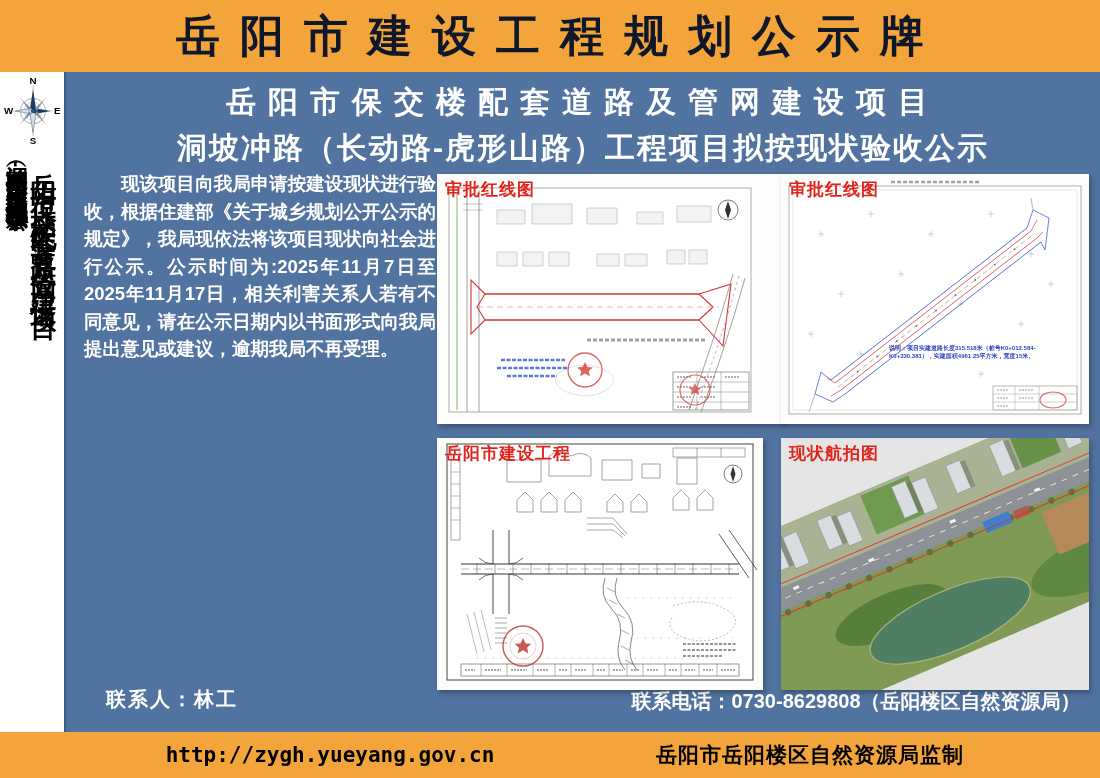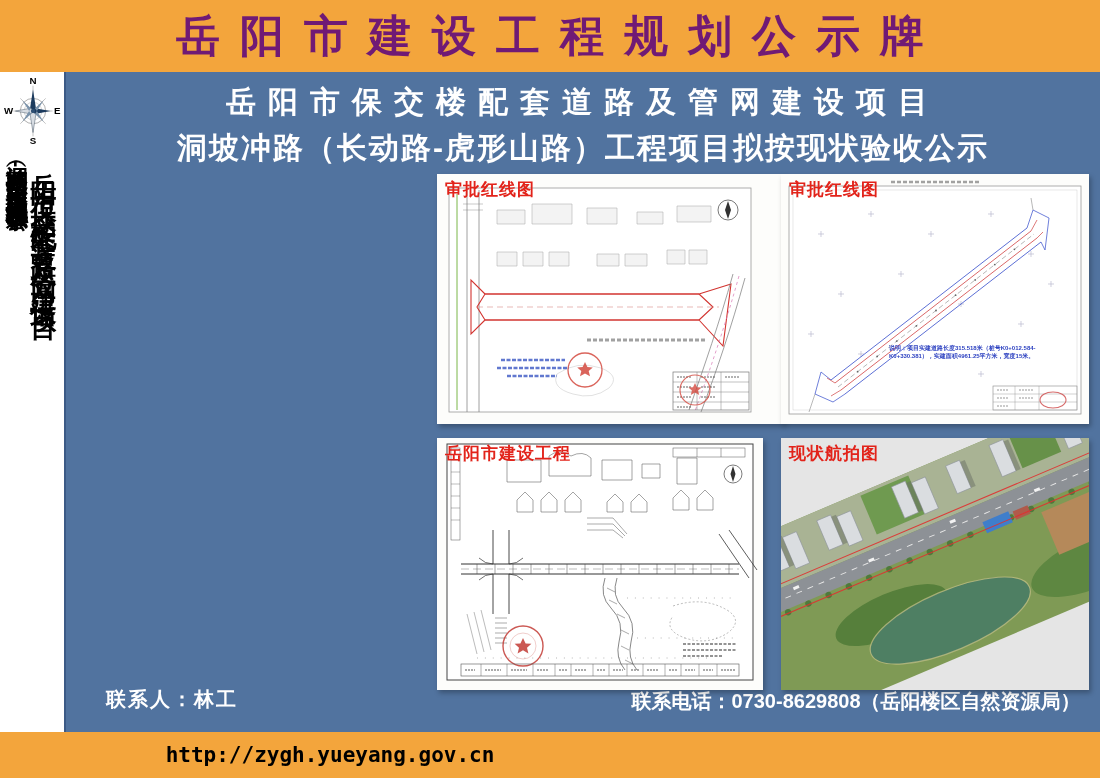--- a/index.html
+++ b/index.html
@@ -8,21 +8,21 @@
     background:#f3a53c;
     font-family:"Liberation Sans", sans-serif;
     -webkit-font-smoothing:antialiased;
   }
   
   .banner{
     position:absolute;left:0;top:0;width:1100px;height:72px;
     background:#f3a53c;display:flex;align-items:center;justify-content:center;
   }
   .banner h1{
-    margin:0;color:#701a75;font-size:44px;font-weight:bold;
+    margin:0;color:#0f172a;font-size:44px;font-weight:bold;
     letter-spacing:20px;white-space:nowrap;text-indent:20px;
   }
   
   .sidebar{
     position:absolute;left:0;top:72px;width:66px;height:660px;
     background:#ffffff;border-right:2px solid #3c5a86;box-sizing:border-box;
   }
   .compass{position:absolute;left:3px;top:2px;width:60px;height:78px;}
   .v-col{
     position:absolute;writing-mode:vertical-rl;color:#000;font-weight:bold;
@@ -99,20 +99,21 @@
   </svg>
   <div class="v-col big">岳阳市保交楼配套道路及管网建设项目</div>
   <div class="v-col small">洞坡冲路（长动路-虎形山路）工程项目拟按现状验收公示</div>
 </div>
 
 <div class="main">
   <div class="m-title1">岳阳市保交楼配套道路及管网建设项目</div>
   <div class="m-title2">洞坡冲路（长动路-虎形山路）工程项目拟按现状验收公示</div>
 
   <div class="body-text">
+    <p>现该项目向我局申请按建设现状进行验收，根据住建部《关于城乡规划公开公示的规定》，我局现依法将该项目现状向社会进行公示。公示时间为:2025年11月7日至2025年11月17日，相关利害关系人若有不同意见，请在公示日期内以书面形式向我局提出意见或建议，逾期我局不再受理。</p>
   </div>
 
   <div class="contact-person">联系人：林工</div>
   <div class="contact-phone">联系电话：0730-8629808（岳阳楼区自然资源局）</div>
 
   <div class="panel" id="panel1">
     <span class="panel-label">审批红线图</span>
     <svg width="326" height="250" viewBox="0 0 326 250">
       <rect x="12" y="14" width="302" height="224" fill="#fff" stroke="#9a9a9a" stroke-width="0.8"></rect>
       <circle cx="291" cy="36" r="10" fill="none" stroke="#555" stroke-width="0.8"></circle>
@@ -292,13 +293,14 @@
           <rect x="30" y="-34" width="6" height="3"></rect>
             <rect x="120" y="-30" width="6" height="3"></rect>
         </g>
       </g>
     </svg>
   </div>
 </div>
 
 <div class="footer">
   <div class="url">http://zygh.yueyang.gov.cn</div>
+  <div class="publisher">岳阳市岳阳楼区自然资源局监制</div>
 </div>
 
 </body></html>

